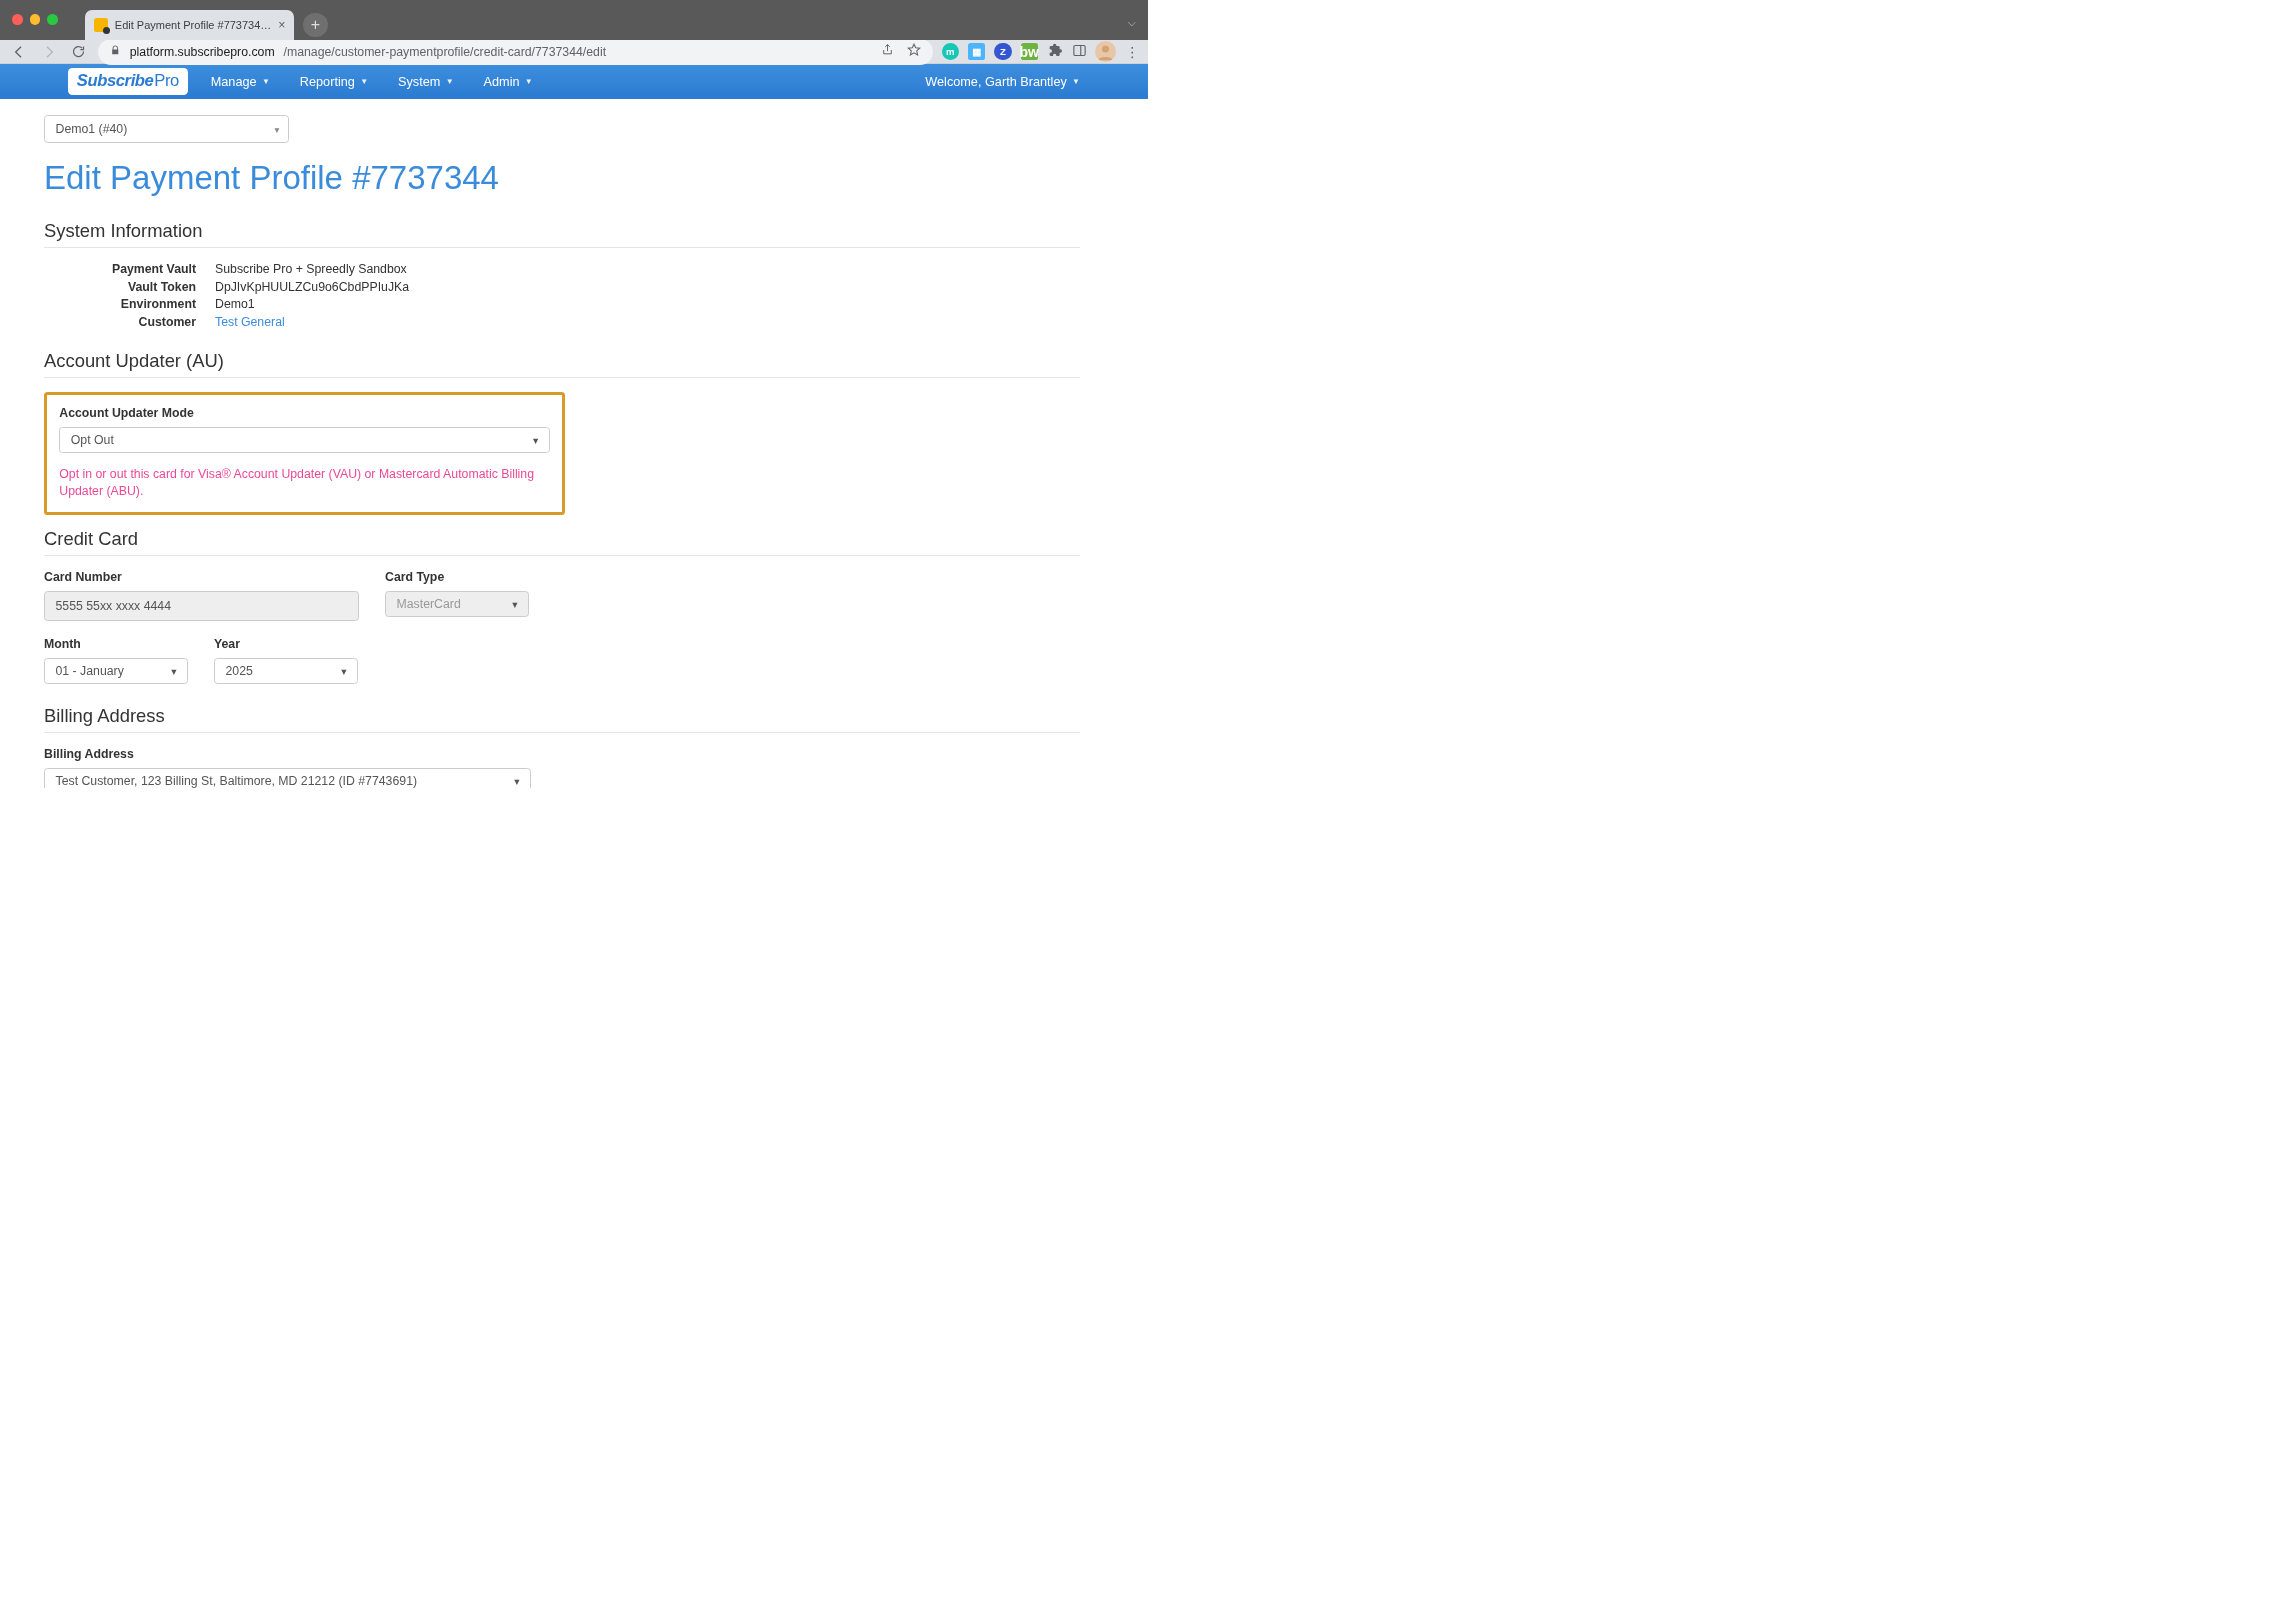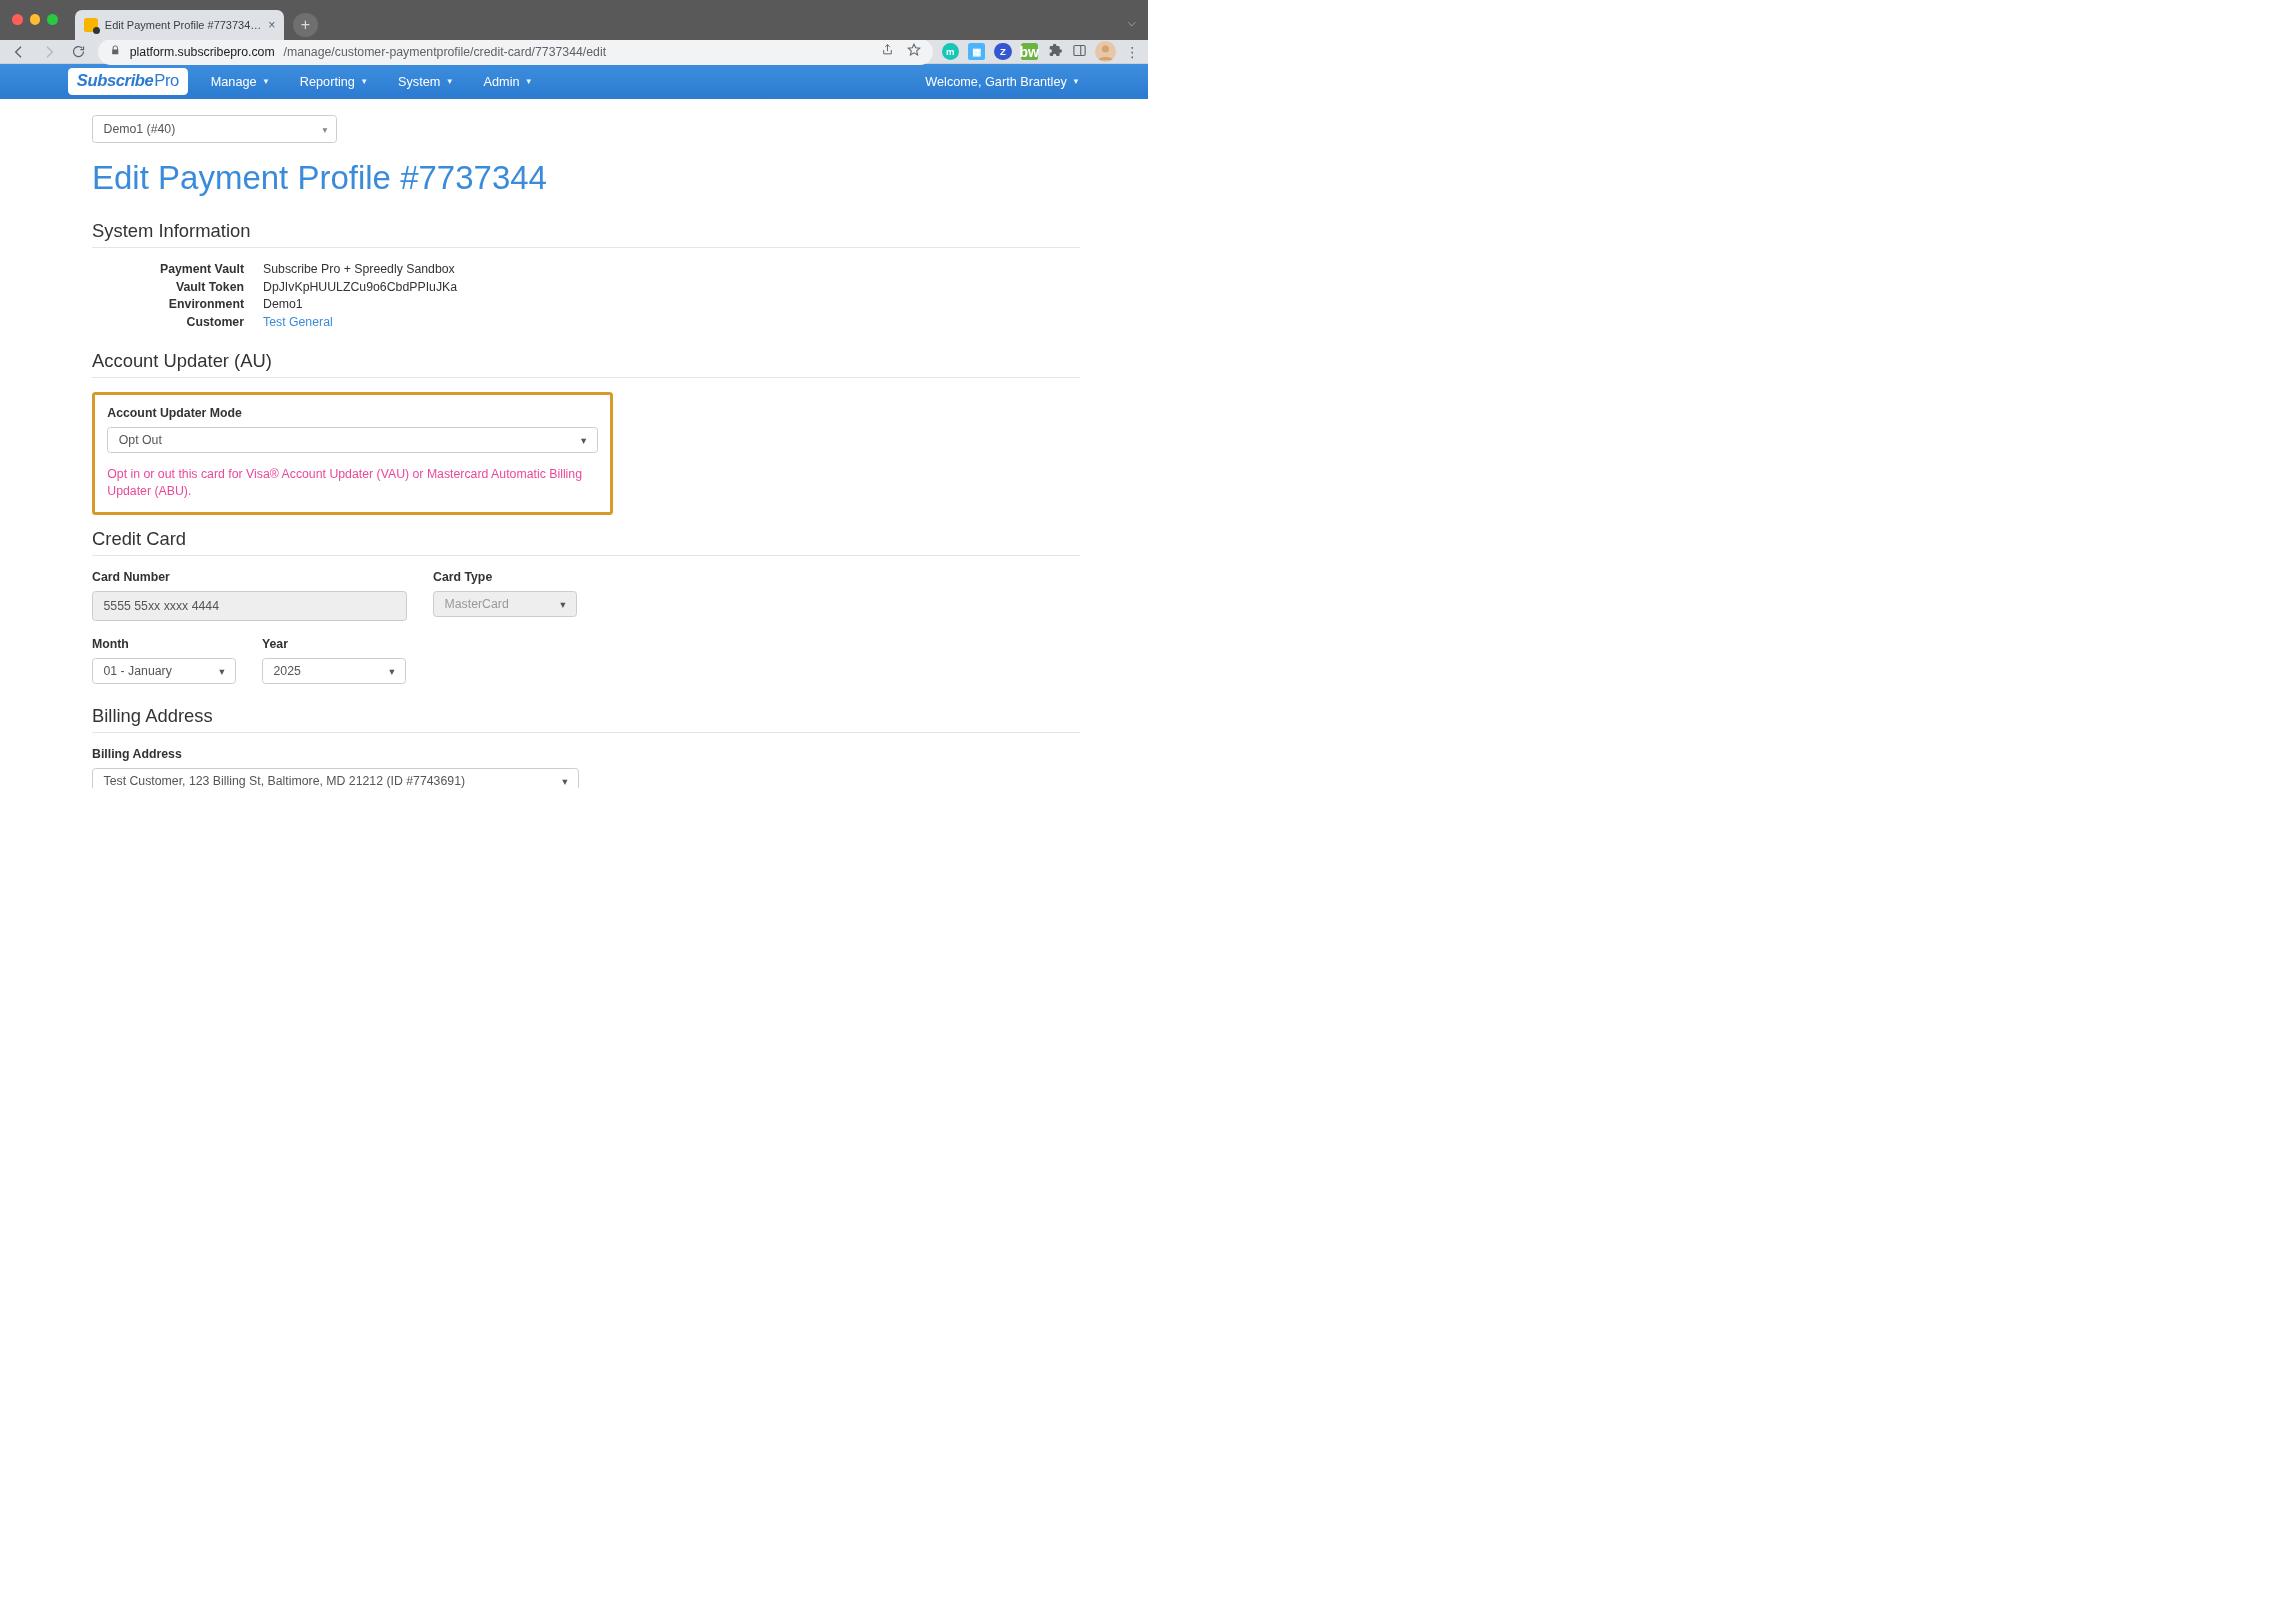--- a/index.html
+++ b/index.html
@@ -10,21 +10,21 @@
     height: 800px;
     overflow: hidden;
     position: relative;
   }
   
   .window-chrome {
     background: #595959;
     height: 40px;
     display: flex;
     align-items: center;
-    padding: 0 5px;
+    padding: 0 15px;
     position: relative;
   }
   .traffic-lights { display: flex; gap: 7px; position: absolute; left: 12.3px; top: 14px;}
   .tl { width: 10.5px; height: 10.5px; border-radius: 50%; }
   .tl-red { background: #ff5f57; }
   .tl-yellow { background: #febc2e; }
   .tl-green { background: #28c840; }
   .tab-strip { display: flex; align-items: flex-end; margin-left: 70px; height: 100%;}
   .browser-tab {
     background: #dee1e6;
@@ -114,21 +114,21 @@
     display:flex;align-items:baseline;
   }
   .logo .pro{color:#2a7bd1;font-weight:400;font-style:normal;margin-left:0.9px;}
   .nav-item{
     color:#fff; font-size:12.7px; padding: 0 7px; cursor:pointer; display:flex;align-items:center;gap:5.3px;
   }
   .nav-item .caret{font-size:8px;opacity:0.9;}
   .nav-right{margin-left:auto; padding-right:68px;}
   
   .page{
-    padding: 16px 68px 35px 92px;
+    padding: 16px 68px 35px 44px;
   }
   .env-select{
     border:0.9px solid #ccc;
     border-radius:3.5px;
     height:28px;
     width:245px;
     display:flex;
     align-items:center;
     padding: 0 10.5px;
     font-size:12.3px;

